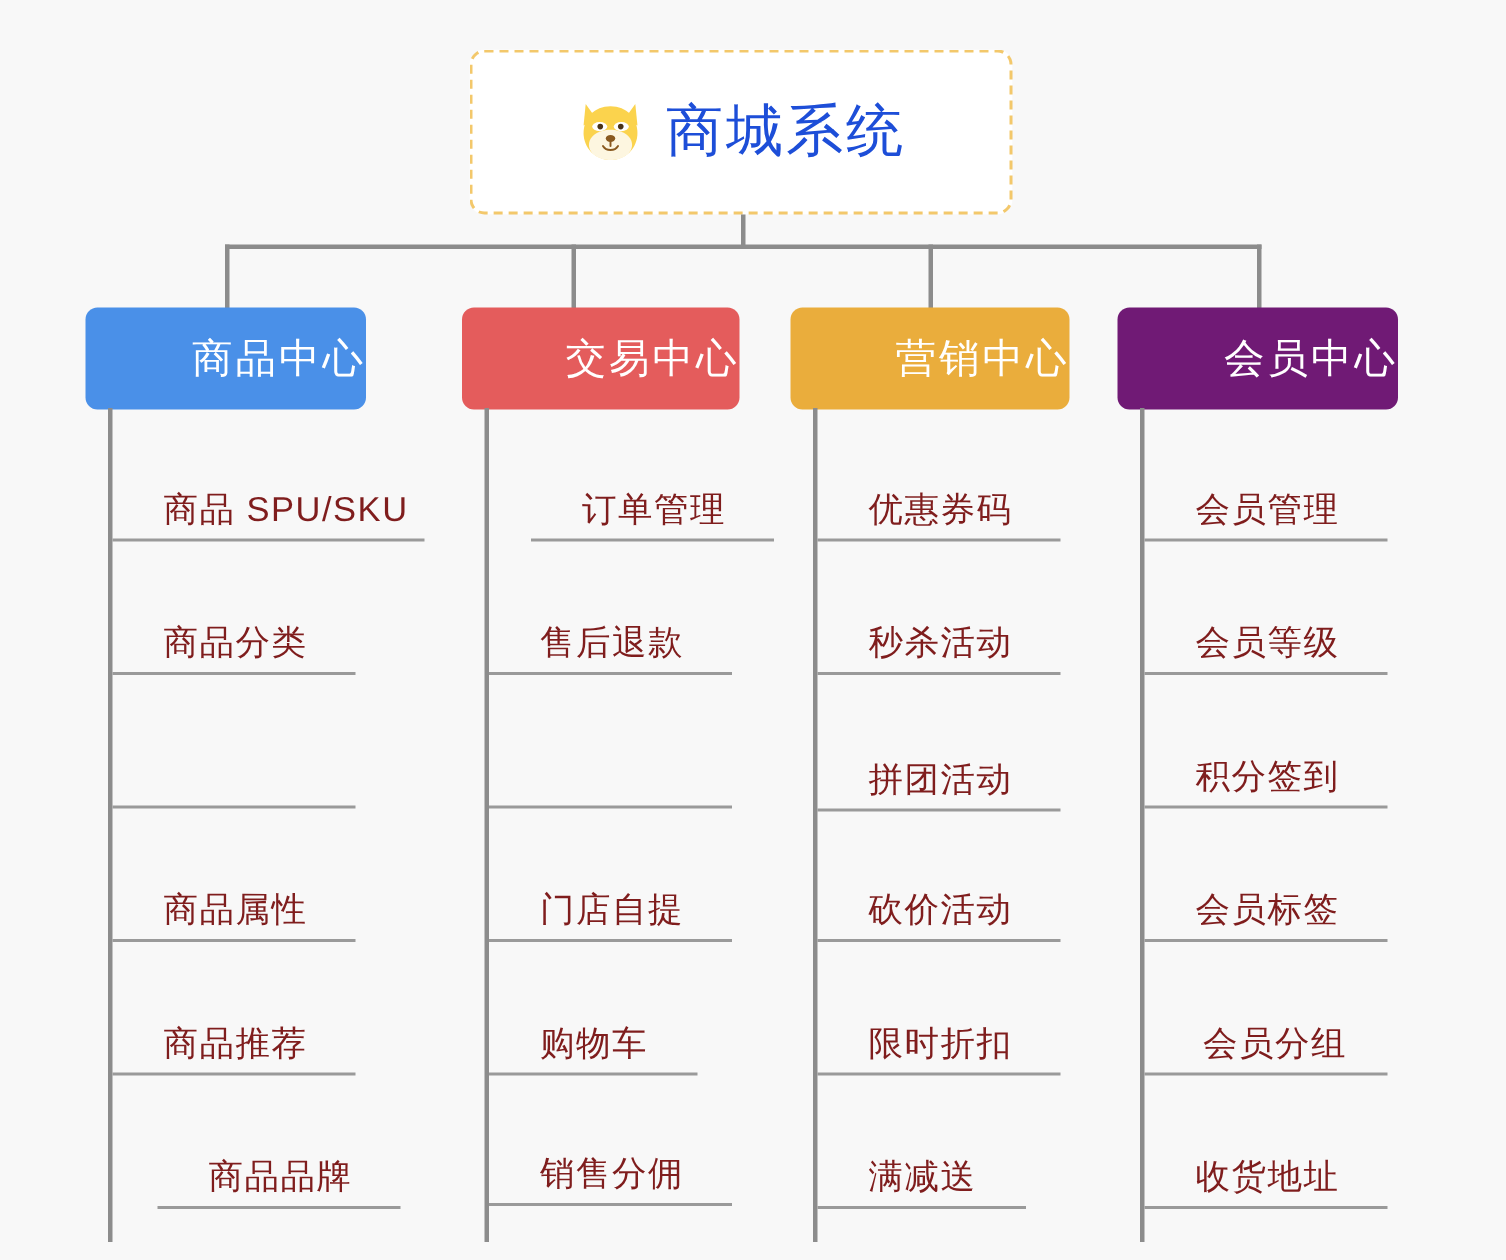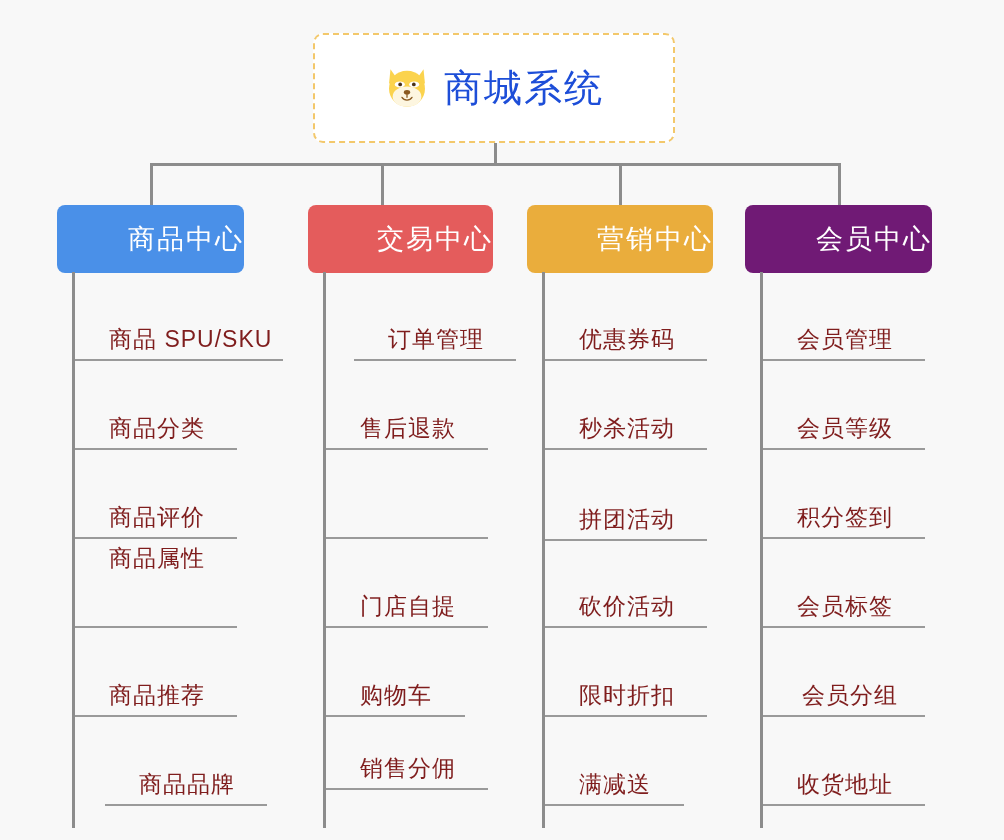--- a/index.html
+++ b/index.html
@@ -157,24 +157,23 @@
     <div class="leaf-trunk" style="background: rgb(140, 140, 140);"></div>
     <div class="leaf-item" style="top:0px; width:208px;">
       <div class="leaf-label">商品 SPU/SKU</div>
       <div class="leaf-rule"></div>
     </div>
     <div class="leaf-item" style="top:89px; width:162px;">
       <div class="leaf-label">商品分类</div>
       <div class="leaf-rule"></div>
     </div>
     <div class="leaf-item" style="top:178px; width:162px;">
-      <div class="leaf-label">商品评价</div>
-      <div class="leaf-rule"></div>
-    </div>
-    <div class="leaf-item" style="top:267px; width:162px;gap:48px;">
+      <div class="leaf-rule"></div>
+    </div>
+    <div class="leaf-item" style="top:267px; width:162px;">
       <div class="leaf-label">商品属性</div>
       <div class="leaf-rule"></div>
     </div>
     <div class="leaf-item" style="top:356px; width:162px;">
       <div class="leaf-label">商品推荐</div>
       <div class="leaf-rule"></div>
     </div>
     <div class="leaf-item" style="top:445px; width:162px;padding-left:30px;">
       <div class="leaf-label">商品品牌</div>
       <div class="leaf-rule"></div>
@@ -195,21 +194,21 @@
       <div class="leaf-rule"></div>
     </div>
     <div class="leaf-item" style="top:267px; width:162px;">
       <div class="leaf-label">门店自提</div>
       <div class="leaf-rule"></div>
     </div>
     <div class="leaf-item" style="top:356px; width:139px;">
       <div class="leaf-label">购物车</div>
       <div class="leaf-rule"></div>
     </div>
-    <div class="leaf-item" style="top:429px; width:162px;">
+    <div class="leaf-item" style="top:443px; width:162px;">
       <div class="leaf-label">销售分佣</div>
       <div class="leaf-rule"></div>
     </div>
   </div>
 
   <div class="leaf-col" style="left:542px;">
     <div class="leaf-trunk" style="background: rgb(140, 140, 140);"></div>
     <div class="leaf-item" style="top:0px; width:162px;">
       <div class="leaf-label">优惠券码</div>
       <div class="leaf-rule"></div>

